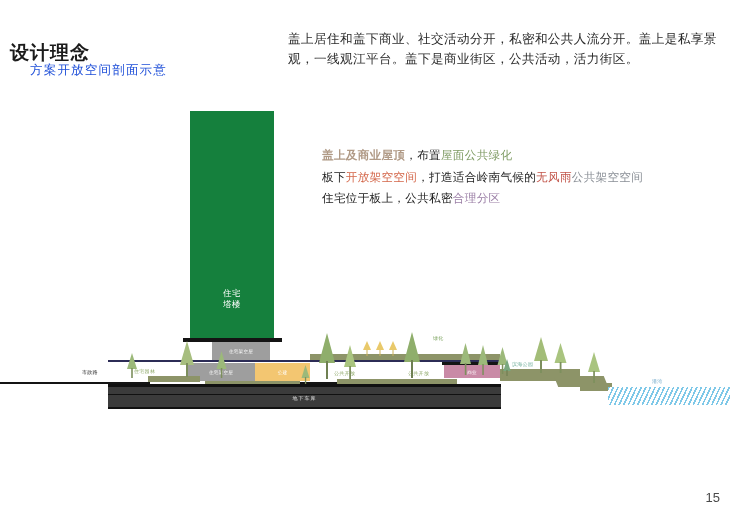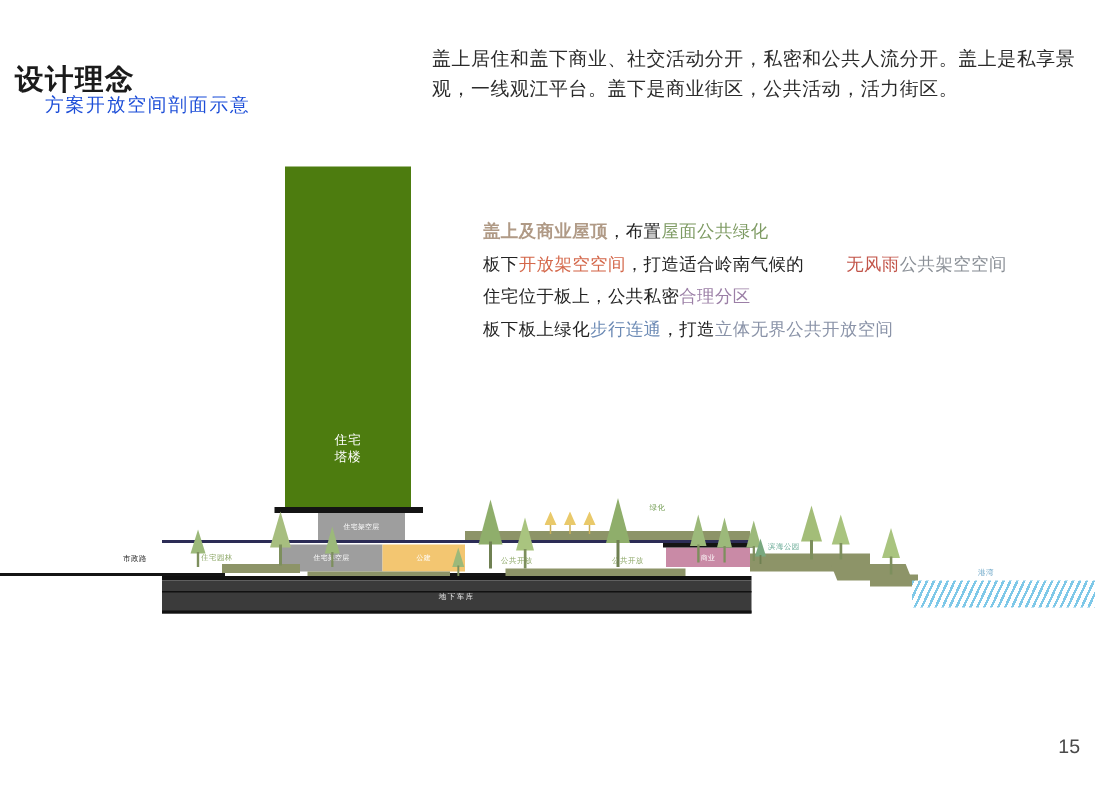--- a/index.html
+++ b/index.html
@@ -32,21 +32,21 @@
     position:absolute;left:322px;top:144px;width:400px;
     font-size:11.6px;line-height:21.5px;color:#222;letter-spacing:.3px;
   }
   .bullets div{white-space:nowrap;}
 
   
   #section{position:absolute;left:0;top:95px;width:740px;height:330px;}
 
   .tower{
     position:absolute;left:190px;top:16px;width:84px;height:227px;
-    background:#4d7c0f;
+    background:#15803d;
   }
   .tower-label{
     position:absolute;left:0;right:0;bottom:28px;
     text-align:center;color:#ffffff;font-size:8.5px;line-height:11px;
     letter-spacing:.5px;
   }
 
   .slab{position:absolute;background:#141414;}
   .thinline{position:absolute;background:#2c2c56;}
 
@@ -88,23 +88,22 @@
 <body>
 
 <div id="slide">
 
   <div class="title">设计理念</div>
   <div class="subtitle">方案开放空间剖面示意</div>
   <div class="lead">盖上居住和盖下商业、社交活动分开，私密和公共人流分开。盖上是私享景观，一线观江平台。盖下是商业街区，公共活动，活力街区。</div>
 
   <div class="bullets" id="bullets">
       <div><span style="color: rgb(176, 154, 134); font-weight: bold;">盖上及商业屋顶</span><span style="color: rgb(34, 34, 34);">，布置</span><span style="color: rgb(126, 155, 99);">屋面公共绿化</span></div>
-      <div><span style="color: rgb(34, 34, 34);">板下</span><span style="color: rgb(212, 103, 74);">开放架空空间</span><span style="color: rgb(34, 34, 34);">，打造适合岭南气候的</span><span style="color: rgb(194, 85, 74); margin-left: 28px;">无风雨</span><span style="color: rgb(138, 143, 150);">公共架空空间</span></div>
+      <div><span style="color: rgb(34, 34, 34);">板下</span><span style="color: rgb(212, 103, 74);">开放架空空间</span><span style="color: rgb(34, 34, 34);">，打造适合岭南气候的</span><span style="color: rgb(194, 85, 74);">无风雨</span><span style="color: rgb(138, 143, 150);">公共架空空间</span></div>
       <div><span style="color: rgb(34, 34, 34);">住宅位于板上，公共私密</span><span style="color: rgb(155, 127, 166);">合理分区</span></div>
-      <div><span style="color: rgb(34, 34, 34);">板下板上绿化</span><span style="color: rgb(109, 139, 181);">步行连通</span><span style="color: rgb(34, 34, 34);">，打造</span><span style="color: rgb(138, 147, 168);">立体无界公共开放空间</span></div>
     </div>
 
   <div id="section">
 
     <div class="tower">
       <div class="tower-label">
         <span>住宅</span><br>
         <span>塔楼</span>
       </div>
     </div>

